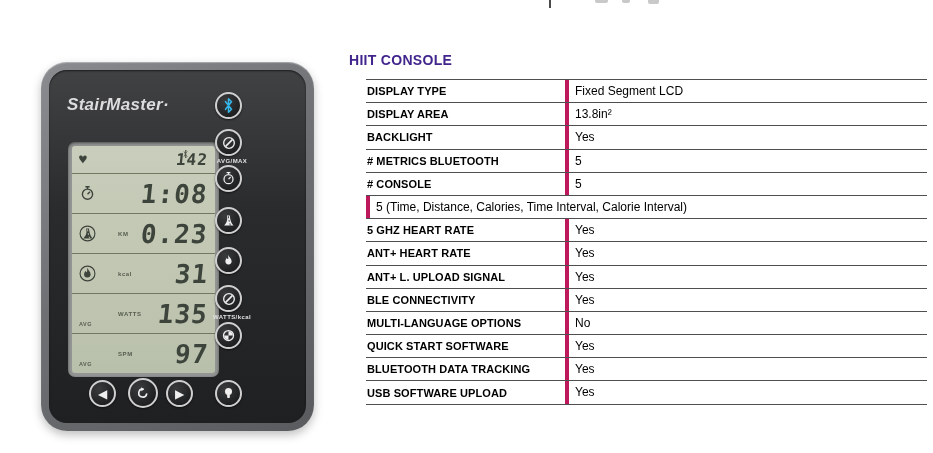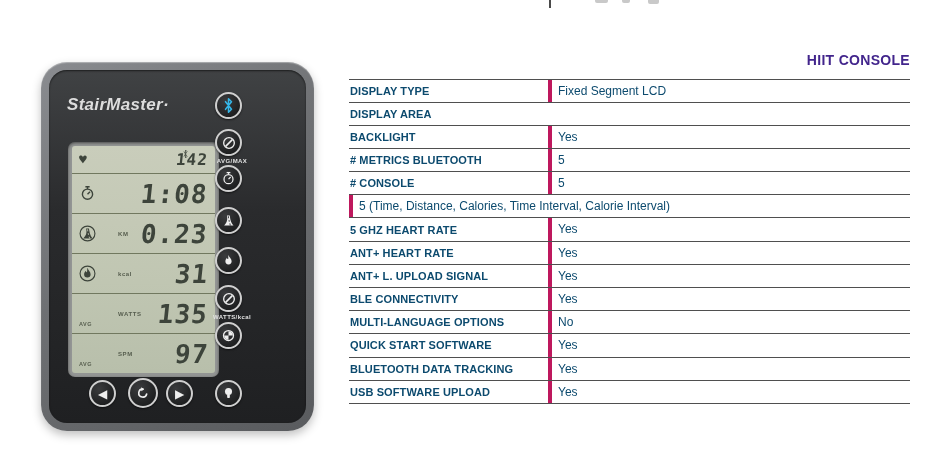--- a/index.html
+++ b/index.html
@@ -78,26 +78,26 @@
   .b30{width:30px;height:30px;}
   .btn-label{
     position:absolute;width:60px;text-align:center;left:161px;
     font-size:6px;font-weight:bold;color:#e2e2e2;letter-spacing:.4px;
     font-family:"Liberation Sans",sans-serif;
   }
   .arrow-glyph{color:#efefef;font-size:12px;line-height:1;}
 
   
   .spec-title{
-    position:absolute;left:349px;top:52px;width:561px;text-align:right;
+    position:absolute;left:349px;top:52px;width:561px;text-align:left;
     font-size:14px;font-weight:bold;color:#42258C;letter-spacing:.3px;
   }
   .spec-table{
-    position:absolute;left:349px;top:79px;width:561px;
-    border-top:1px solid #4f4f4f;color:#0c4a6e;
+    position:absolute;left:366px;top:79px;width:561px;
+    border-top:1px solid #4f4f4f;color:#000000;
   }
   .spec-row{display:flex;align-items:center;border-bottom:1px solid #4f4f4f;min-height:21.5px;}
   .spec-label{
     width:199px;flex:0 0 199px;box-sizing:border-box;
     font-weight:bold;font-size:11px;padding:3px 8px 3px 1px;letter-spacing:.1px;
   }
   .spec-value{
     flex:1;align-self:stretch;display:flex;align-items:center;box-sizing:border-box;
     border-left:4px solid #be185d;font-size:12px;padding:3px 8px 3px 6px;line-height:1.35;
   }
@@ -244,20 +244,21 @@
 
 <div class="spec-title">HIIT CONSOLE</div>
 
 <div class="spec-table">
   <div class="spec-row">
     <div class="spec-label">DISPLAY TYPE</div>
     <div class="spec-value">Fixed Segment LCD</div>
   </div>
   <div class="spec-row">
     <div class="spec-label">DISPLAY AREA</div>
+    <div class="spec-value">13.8in²</div>
   </div>
   <div class="spec-row">
     <div class="spec-label">BACKLIGHT</div>
     <div class="spec-value">Yes</div>
   </div>
   <div class="spec-row">
     <div class="spec-label"># METRICS BLUETOOTH</div>
     <div class="spec-value">5</div>
   </div>
   <div class="spec-row">

